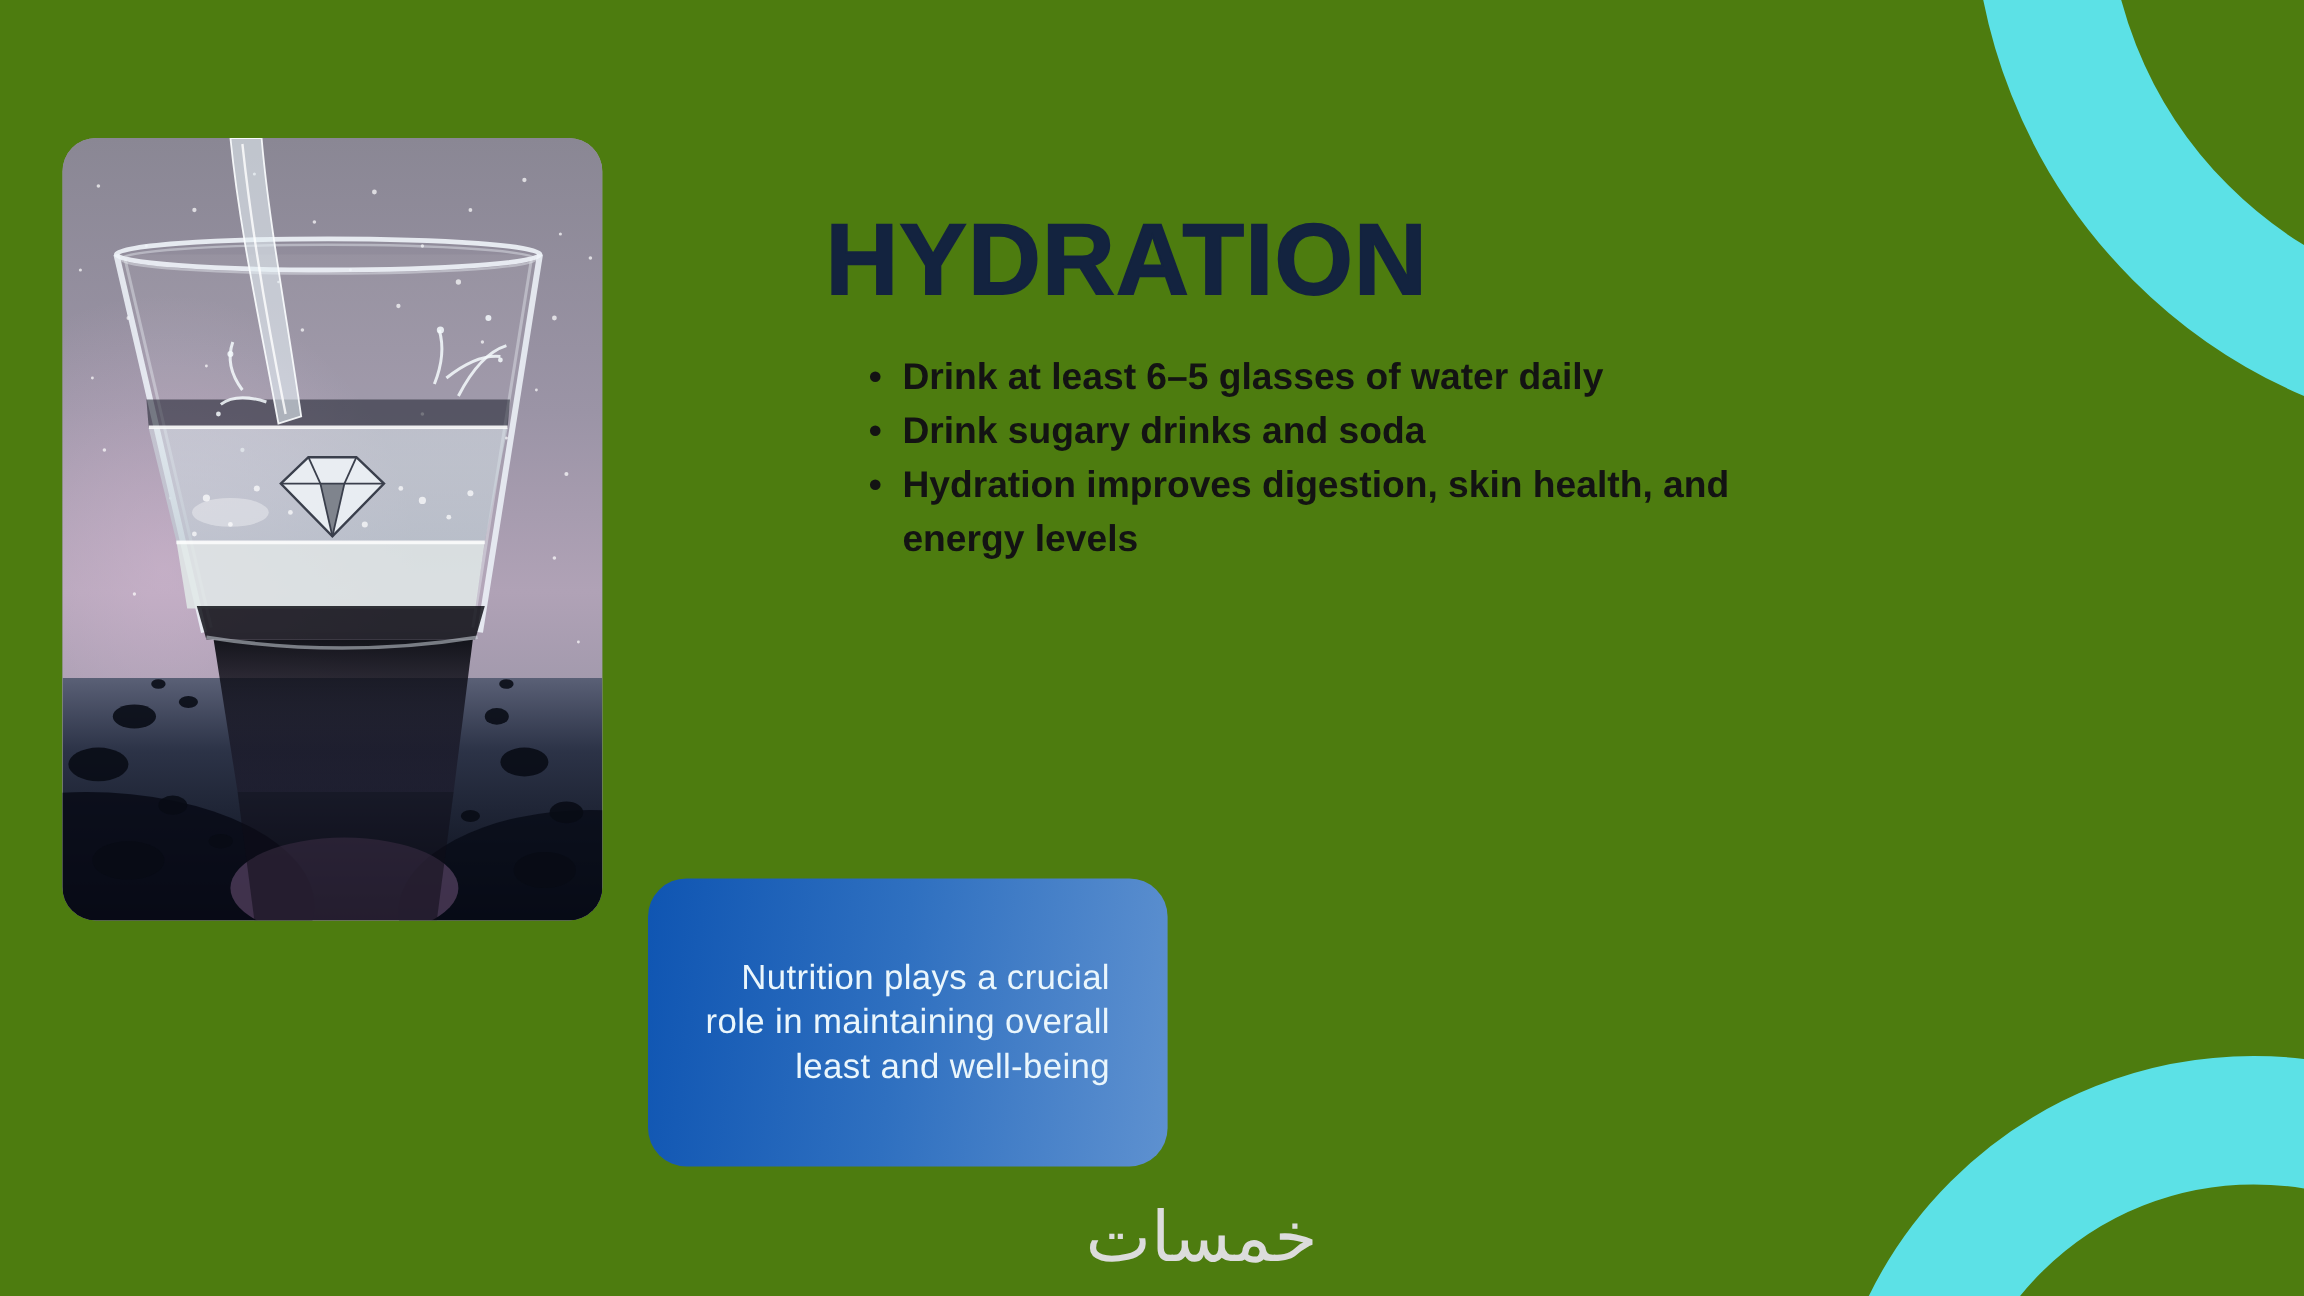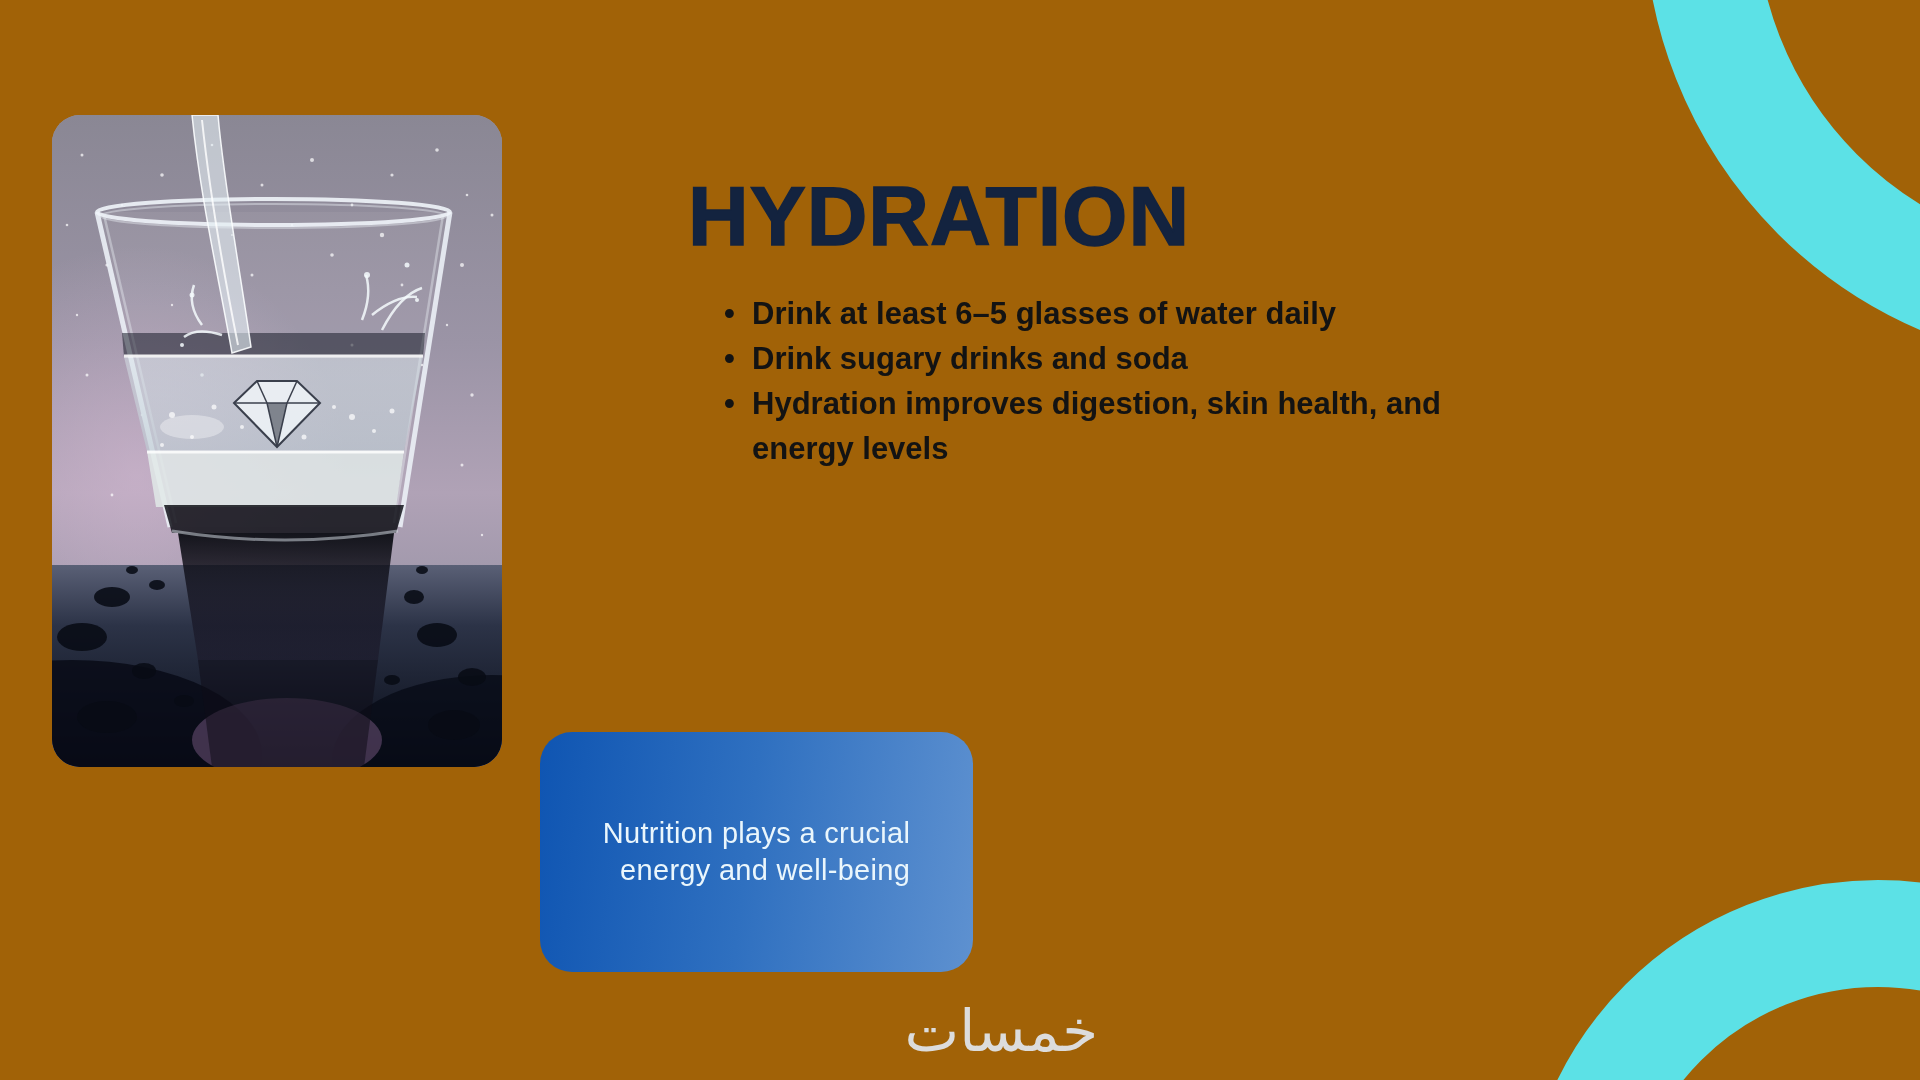--- a/index.html
+++ b/index.html
@@ -8,21 +8,21 @@
     width: 1920px;
     height: 1080px;
     overflow: hidden;
     background: #ffffff;
     font-family: "Liberation Sans", sans-serif;
   }
   .slide {
     position: relative;
     width: 1920px;
     height: 1080px;
-    background: #a16207;
+    background: #4d7c0f;
     overflow: hidden;
   }
 
   
   .ring {
     position: absolute;
     box-sizing: content-box;
     border-radius: 50%;
     border-style: solid;
     border-color: #5CE1E6;
@@ -300,19 +300,20 @@
 
   <ul class="bullets">
     <li>Drink at least 6–5 glasses of water daily</li>
     <li>Drink sugary drinks and soda</li>
     <li>Hydration improves digestion, skin health, and energy levels</li>
   </ul>
 
   <div class="callout">
     <div class="callout-text">
       <div>Nutrition plays a crucial</div>
-      <div>energy and well-being</div>
+      <div>role in maintaining overall</div>
+      <div>least and well-being</div>
     </div>
   </div>
 
   <div class="watermark">خمسات</div>
 
 </div>
 
 </body></html>

